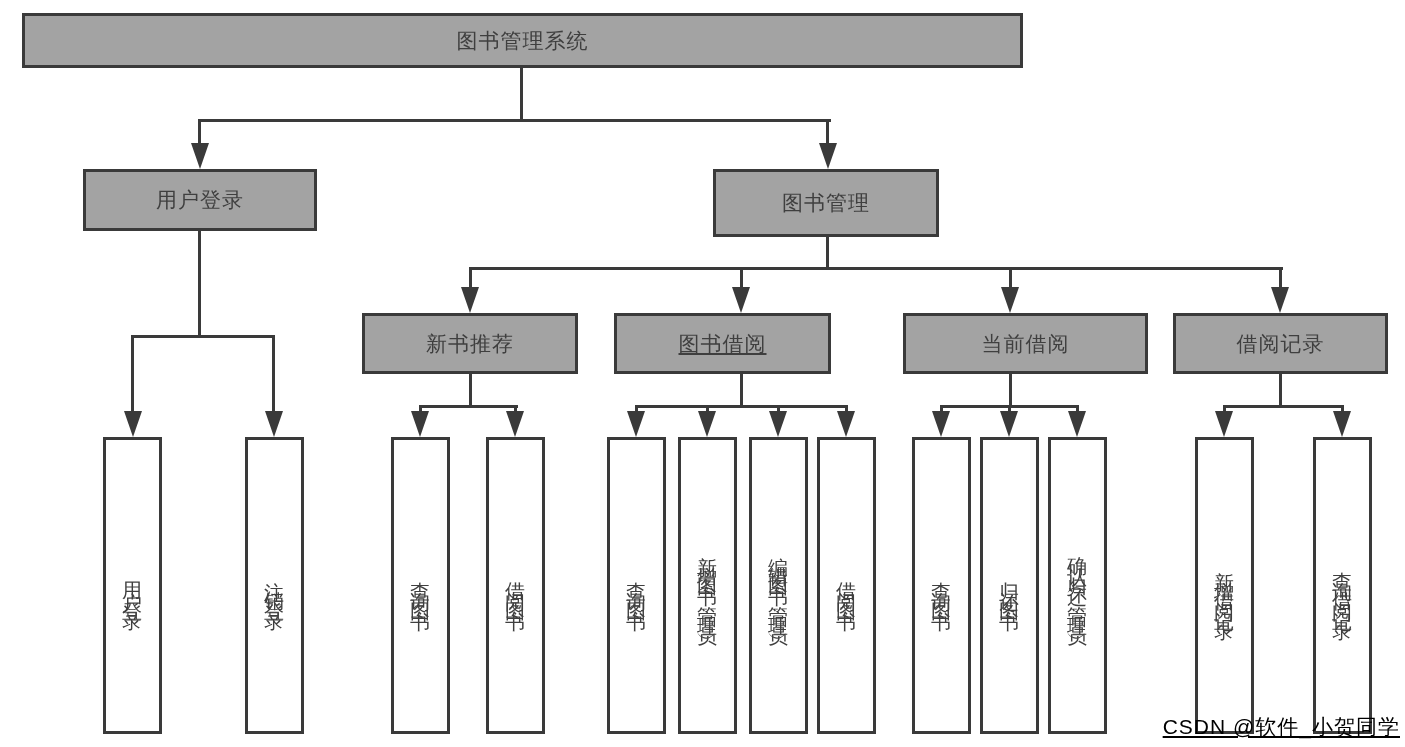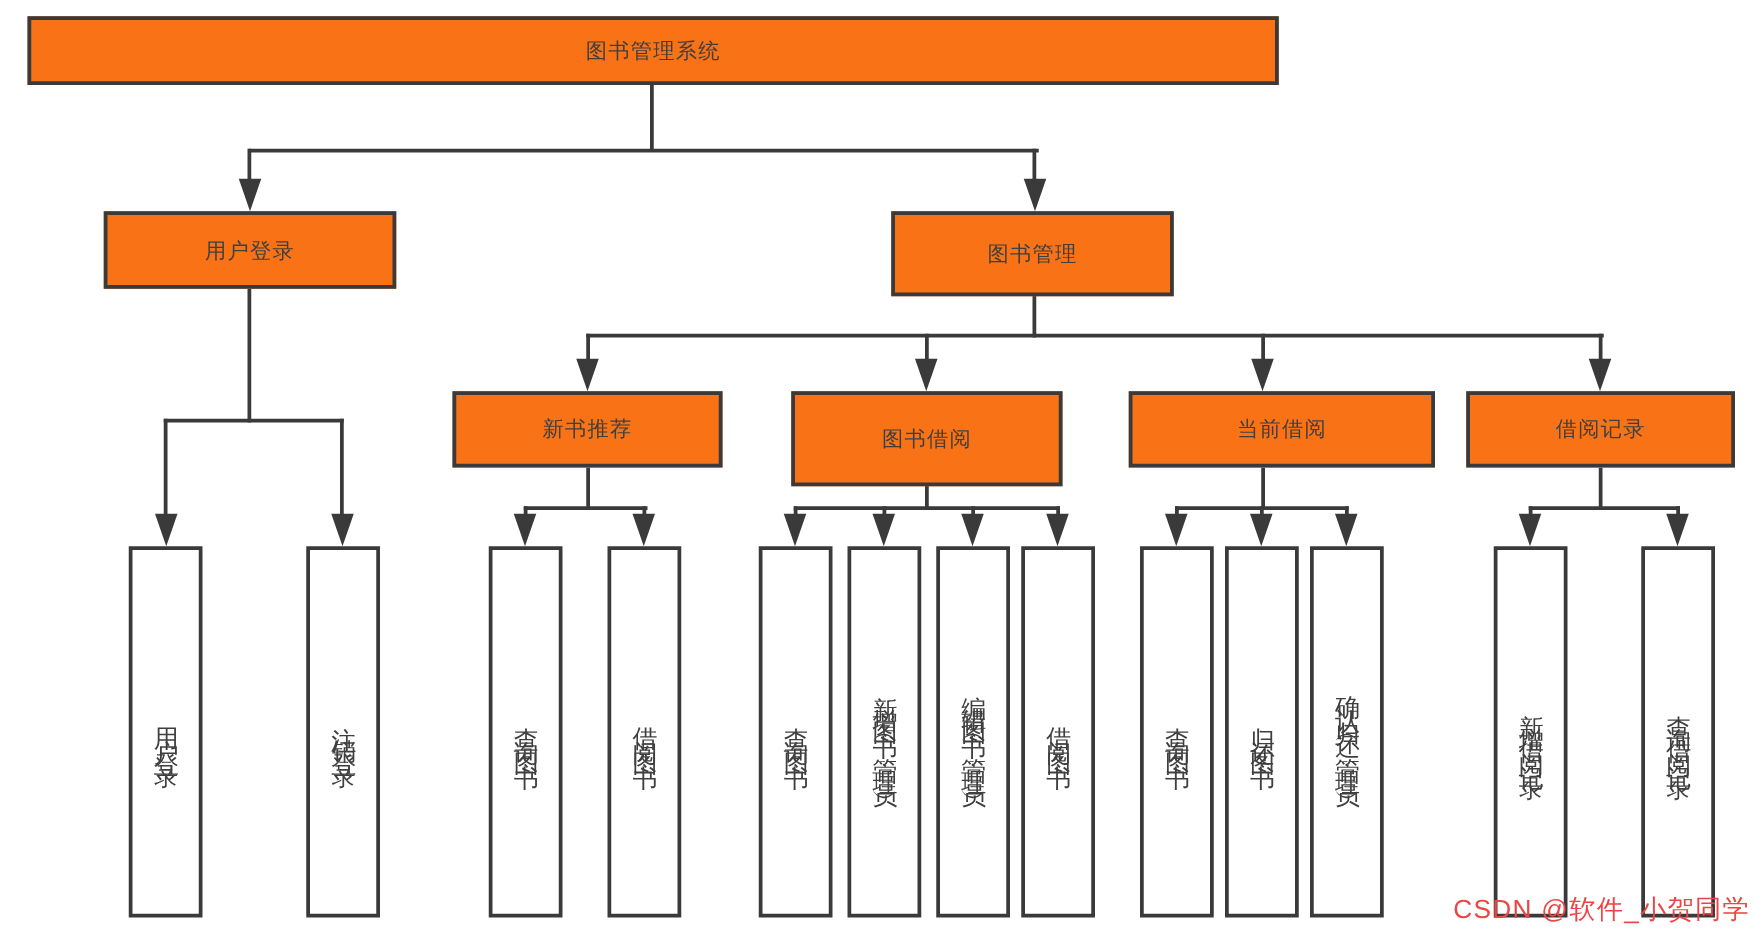--- a/index.html
+++ b/index.html
@@ -12,26 +12,26 @@
     position: relative;
     width: 1405px;
     height: 747px;
     background: #ffffff;
     overflow: hidden;
     color: #3f3f3f;
   }
   .box {
     position: absolute;
     box-sizing: border-box;
-    background: #f97316;
+    background: #a3a3a3;
     border: 3px solid #3a3a3a;
     display: flex;
     align-items: center;
     justify-content: center;
-    font-size: 17px;
+    font-size: 21px;
     letter-spacing: 1px;
     color: #3f3f3f;
     z-index: 2;
     text-align: right;
   }
   .leaf {
     position: absolute;
     box-sizing: border-box;
     background: #ffffff;
     border: 3px solid #3a3a3a;
@@ -66,24 +66,25 @@
     border-left: 9px solid transparent;
     border-right: 9px solid transparent;
     border-top: 26px solid #3a3a3a;
     z-index: 1;
   }
   #watermark {
     position: absolute;
     right: 5px;
     bottom: 6px;
     font-size: 21px;
-    color: #ef4444;
+    color: #000000;
     letter-spacing: 1px;
     z-index: 3;
     white-space: nowrap;
+    text-decoration: underline;
   }
 </style>
 </head>
 <body>
 
 <div id="canvas">
 
   <div class="box" style="left:22px; top:13px; width:1001px; height:55px;">
     <span>图书管理系统</span>
   </div>
@@ -116,21 +117,21 @@
   <div class="v" style="left:740px; top:267px; height:24px;"></div>
   <div class="tri" style="left:732px; top:287px;"></div>
   <div class="v" style="left:1009px; top:267px; height:24px;"></div>
   <div class="tri" style="left:1001px; top:287px;"></div>
   <div class="v" style="left:1279px; top:267px; height:24px;"></div>
   <div class="tri" style="left:1271px; top:287px;"></div>
 
   <div class="box" style="left:362px; top:313px; width:216px; height:61px;">
     <span>新书推荐</span>
   </div>
-  <div class="box" style="left:633px; top:313px; width:217px; height:76px;">
+  <div class="box" style="left:614px; top:313px; width:217px; height:61px;text-decoration:underline;">
     <span>图书借阅</span>
   </div>
   <div class="box" style="left:903px; top:313px; width:245px; height:61px;">
     <span>当前借阅</span>
   </div>
   <div class="box" style="left:1173px; top:313px; width:215px; height:61px;">
     <span>借阅记录</span>
   </div>
 
   <div class="v" style="left:469px; top:374px; height:34px;"></div>

